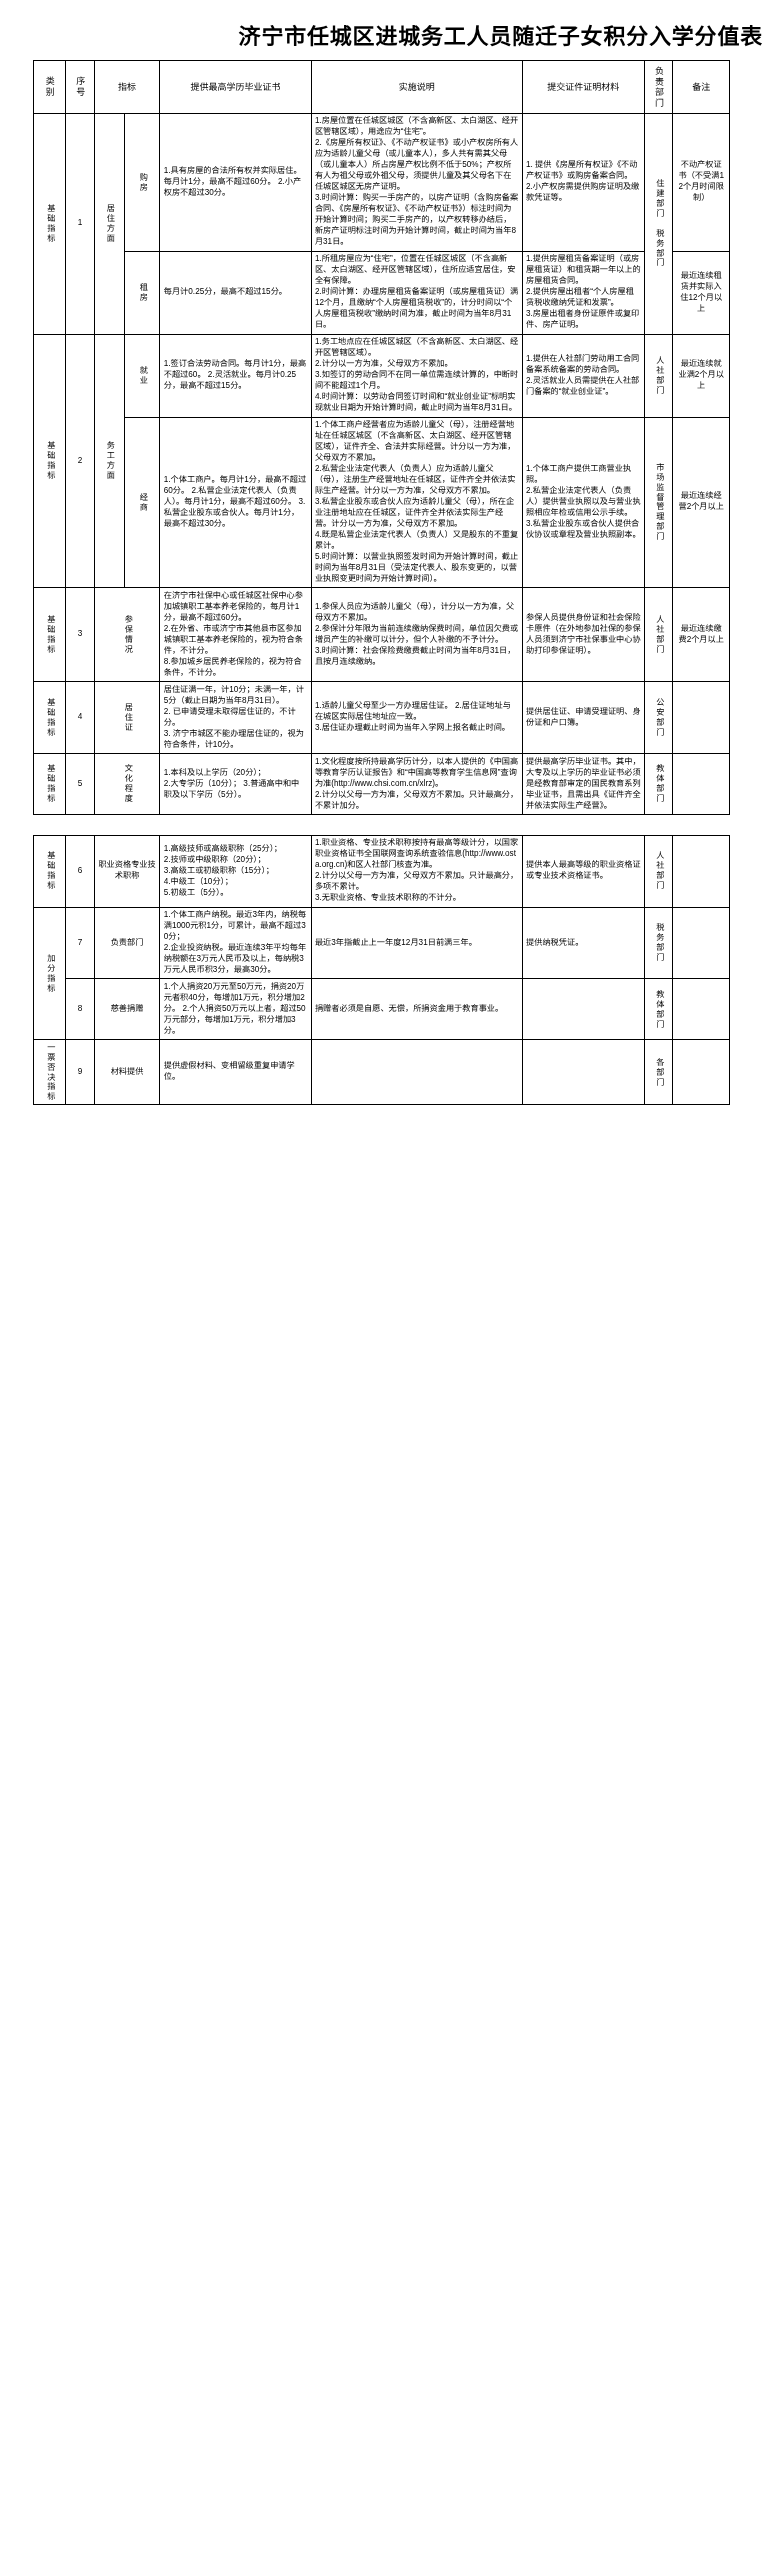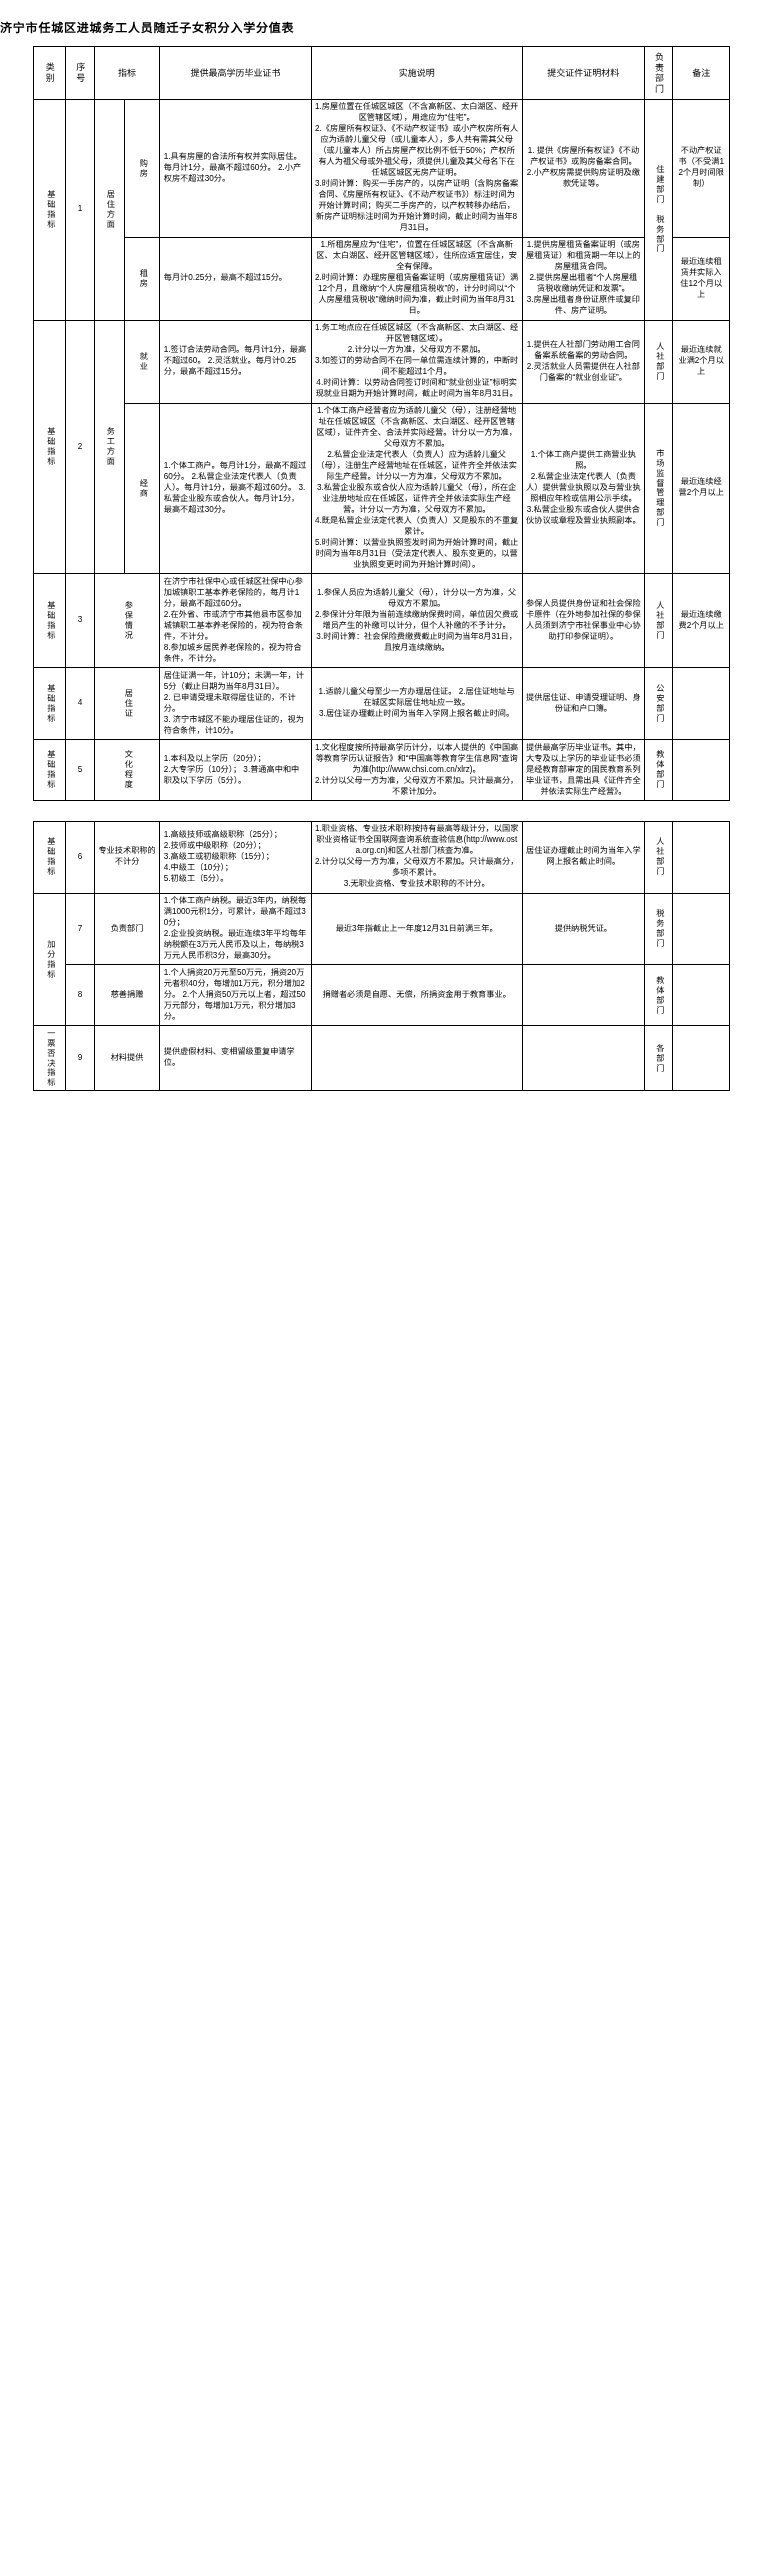--- a/index.html
+++ b/index.html
@@ -15,24 +15,24 @@
   }
   .page {
     width: 763px;
     position: relative;
     padding: 0;
     box-sizing: border-box;
   }
 
   
   .doc-title {
-    text-align: left;
+    text-align: right;
     font-family: "Liberation Serif", "DejaVu Serif", serif;
     font-weight: bold;
-    font-size: 12px;
+    font-size: 22px;
     letter-spacing: 0.8px;
     padding: 18px 0 9.8px 0;
     margin: 0;
     color: #000;
   }
 
   
   .tbl-wrap {
     padding: 0 33px 0 33px;
     box-sizing: border-box;
@@ -87,21 +87,21 @@
     font-size: 9px;
   }
   td.ctr {
     text-align: center;
   }
   td.body-cell {
     text-align: left;
     vertical-align: middle;
   }
   td.desc-cell, td.mat-cell {
-    text-align: center;
+    text-align: left;
     vertical-align: middle;
   }
   .mono-url {
     font-family: "Liberation Serif", "DejaVu Serif", serif;
     font-size: 7.8px;
   }
   .tbl-gap {
     height: 19.6px;
   }
 </style>
@@ -350,30 +350,30 @@
       </colgroup>
       <tbody>
 
         <tr>
           <td class="v-cell">
             <div class="vert-wrap">
                 <span class="vert">基础指标</span>
               </div>
           </td>
           <td class="num-cell">6</td>
-          <td class="ctr">专业技术职称的不计分</td>
+          <td class="ctr">职业资格专业技术职称</td>
           <td class="body-cell" style="white-space:pre-line">1.高级技师或高级职称（25分）；
 2.技师或中级职称（20分）；
 3.高级工或初级职称（15分）；
 4.中级工（10分）；
 5.初级工（5分）。</td>
           <td class="desc-cell" style="white-space:pre-line">1.职业资格、专业技术职称按持有最高等级计分，以国家职业资格证书全国联网查询系统查验信息(http://www.osta.org.cn)和区人社部门核查为准。
 2.计分以父母一方为准，父母双方不累加。只计最高分，多项不累计。
 3.无职业资格、专业技术职称的不计分。</td>
-          <td class="mat-cell" style="white-space:pre-line">居住证办理截止时间为当年入学网上报名截止时间。</td>
+          <td class="mat-cell" style="white-space:pre-line">提供本人最高等级的职业资格证或专业技术资格证书。</td>
           <td class="v-cell">
             <div class="vert-wrap">
                 <span class="vert">人社部门</span>
               </div>
           </td>
           <td class="ctr"></td>
         </tr>
 
         <tr>
           <td class="v-cell" rowspan="2">

